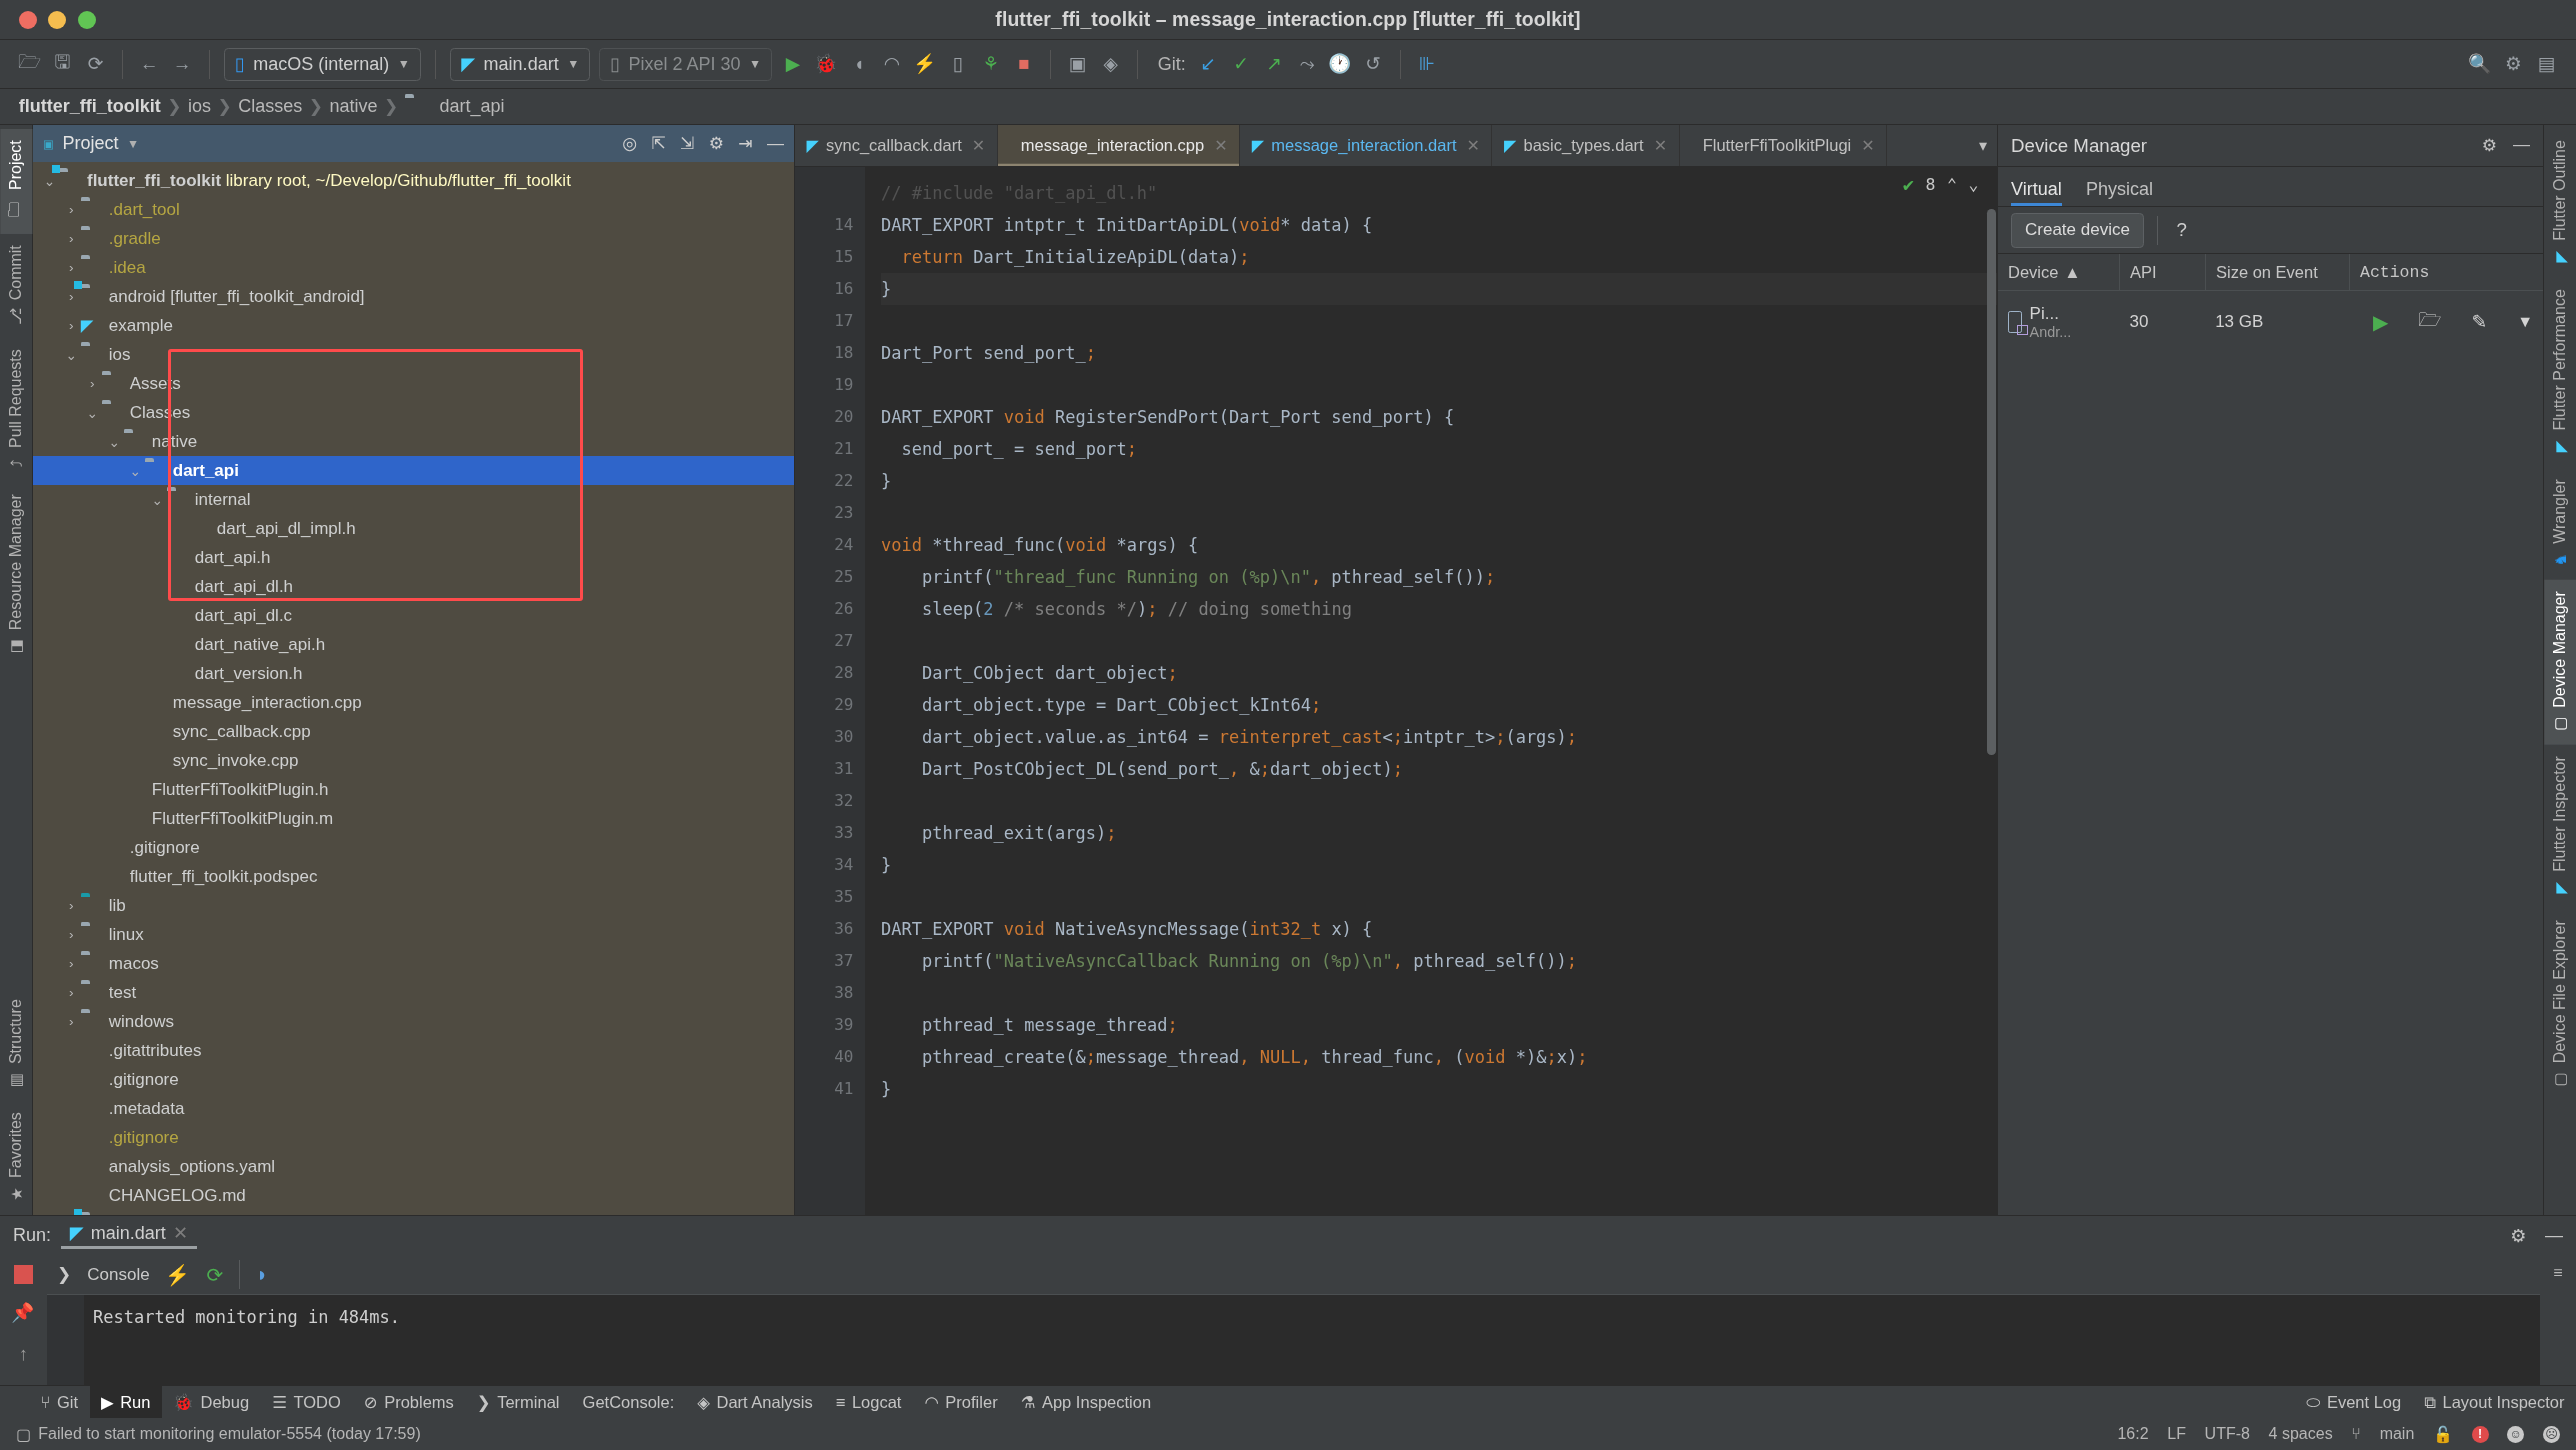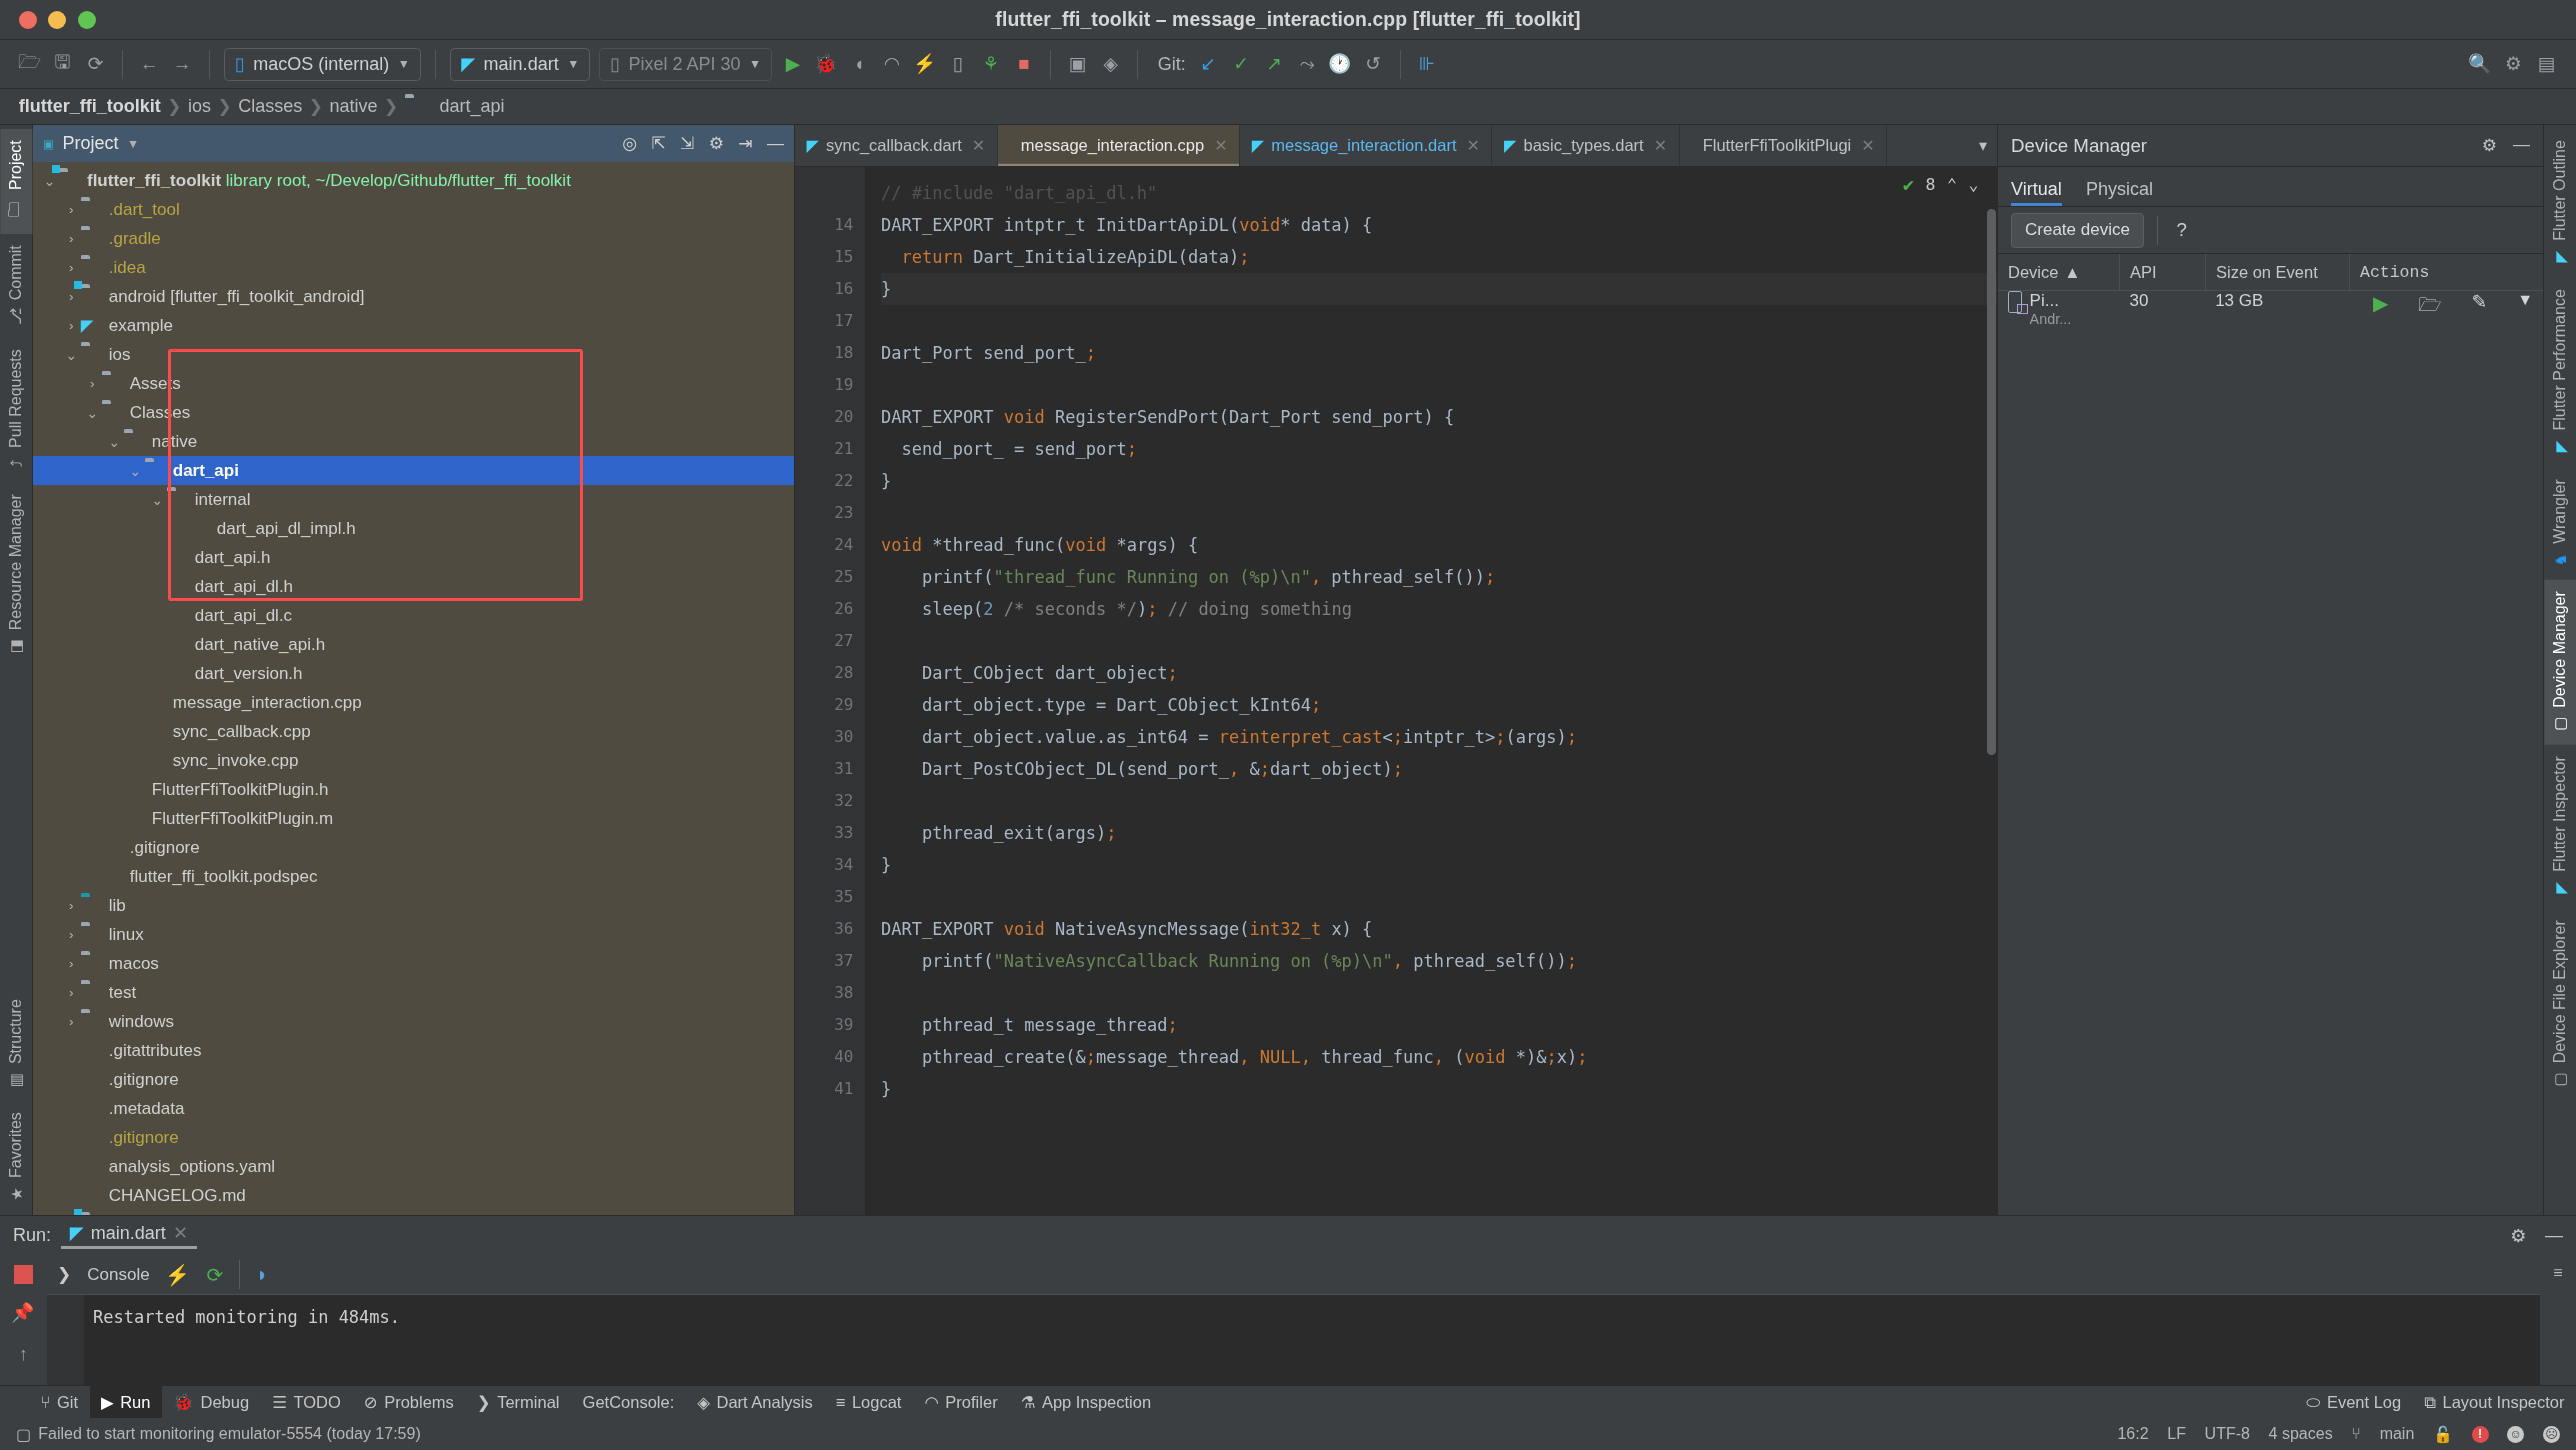--- a/index.html
+++ b/index.html
@@ -68,21 +68,21 @@
             position:relative; margin-top:2.2px;}
   .folder:before{content:"";position:absolute;top:-3.6px;left:0;width:9.3px;height:4.3px;
             background:#9aa7b0;border-radius:1.4px 2.2px 0 0;}
   .folder.teal{background:#1a9aa8;} .folder.teal:before{background:#1a9aa8;}
   .badge { position:absolute; right:-1.4px; bottom:-1.4px; width:8px; height:8px; background:#25bbe3;}
   .doc { width:16px;height:19.4px;background:#a9b0b6;position:relative;margin:0 2.2px;
          clip-path:polygon(0 0,70% 0,100% 25%,100% 100%,0 100%);}
   .tag { position:absolute; left:0; bottom:-0.7px; font-size:7.2px; line-height:8px;
          padding:0 1.4px; color:#2b2b2b; font-family:"Liberation Sans",sans-serif;}
   .tag.cpp{background:#b9a3e3;} .tag.yml{background:#f09ab0;} .tag.md{background:#5ec8e8;}
-  .yellowtxt{color:#b5a642;} .dimtxt{color:#86efac;}
+  .yellowtxt{color:#b5a642;} .dimtxt{color:#fef9c3;}
   .bold{font-weight:700;}
   .hl-box { position:absolute; border:3.6px solid #ff4b4b; border-radius:2.9px;
             pointer-events:none; }
 
   
   .editor { flex:1 1 auto; display:flex; flex-direction:column; background:#2b2b2b; min-width:0;}
   .tabbar { height:42px; background:#3c3f41; display:flex; align-items:stretch;
             flex:0 0 42px; border-bottom:0.7px solid #2b2b2b; }
   .etab { display:flex; align-items:center; gap:7.2px; padding:0 11.5px; font-size:16.5px;
           color:#c0c0c0; border-right:0.7px solid #323232; white-space:nowrap; }
@@ -120,21 +120,21 @@
               border-bottom:0.7px solid #2b2b2b;}
   .btn{border:0.7px solid #5d6164;background:#4a4e50;border-radius:4.3px;padding:6.5px 13px;
        font-size:17px;color:#dcdcdc;}
   .vsep{width:0.7px;height:29px;background:#585b5d;}
   .qmark{font-size:18.7px;color:#cfcfcf;padding:0 5.8px;}
   .dm-head{height:37px;display:flex;align-items:center;font-size:16.5px;color:#c6c6c6;
            border-bottom:0.7px solid #4b4f51;}
   .dm-head .c{padding:0 10px;border-right:0.7px solid #4b4f51;height:100%;
               display:flex;align-items:center;gap:5.8px;}
   .dm-row{height:62px;display:flex;align-items:center;font-size:17px;color:#d3d3d3;}
-  .dm-row .c{padding:0 10px;display:flex;align-items:flex-start;gap:7.2px;height:100%;}
+  .dm-row .c{padding:0 10px;display:flex;align-items:center;gap:7.2px;height:100%;}
   .dev-sub{font-size:14.4px;color:#9a9a9a;}
   .phone{width:14.4px;height:21.6px;border:1.4px solid #9fb3c8;border-radius:2.2px;position:relative;}
   .phone:after{content:"";position:absolute;right:-6.5px;bottom:-2.9px;width:9.3px;height:8px;
                border:1.4px solid #b39ddb;}
 
   
   .rstrip{width:33px;background:#3c3f41;border-left:0.7px solid #2b2b2b;
           display:flex;flex-direction:column;align-items:center;padding-top:4.3px;}
 
   

